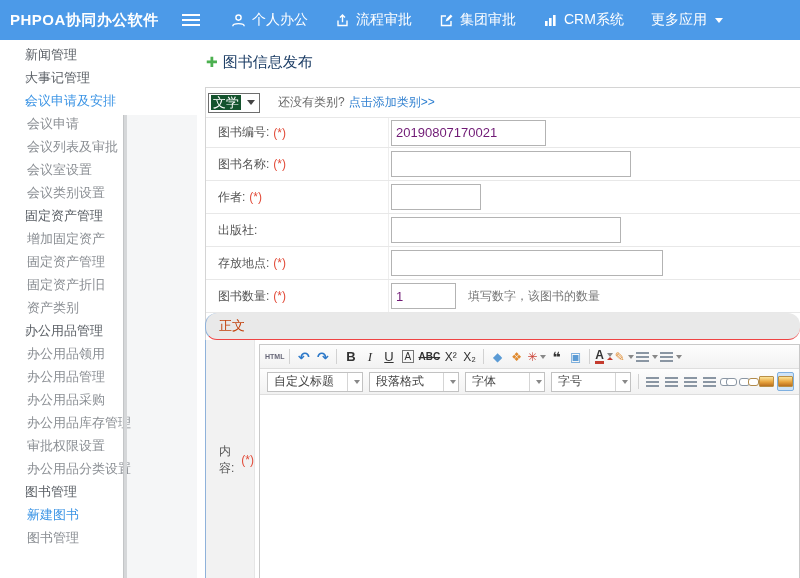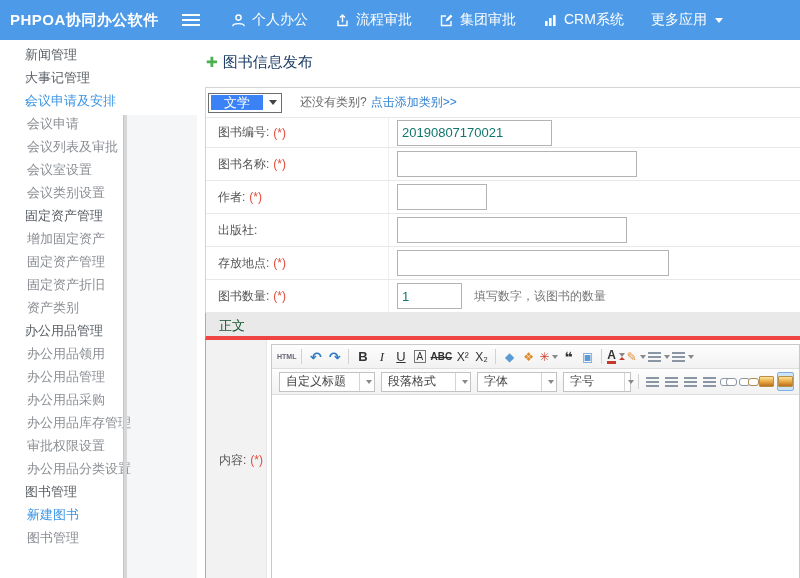--- a/index.html
+++ b/index.html
@@ -36,31 +36,31 @@
   .ptitle { display:flex; align-items:center; height:20px; margin-left:1px; }
   .plus { color:#4cb050; font-size:14px; margin-right:5px; line-height:14px; }
   .ptext { font-size:15px; font-weight:normal; color:#1d3e66; }
 
   .ftable { margin-top:15px; border:1px solid #d4d4d4; border-right:none; background:#fff; }
   .frow { display:flex; border-bottom:1px solid #e8e8e8; background:#fff; }
   .h30 { height:30px; } .h33 { height:33px; }
   .fl { width:183px; padding-left:12px; display:flex; align-items:center; font-size:12px; color:#555; border-right:1px solid #eeeeee; }
   .req { color:#e24c3a; font-style:normal; margin-left:4px; font-size:12px; }
   .fv { flex:1; display:flex; align-items:center; padding-left:2px; font-size:13px; }
-  .txt { height:21px; border:1px solid #b3b3b3; font-size:13px; padding:12px 4px; color:#0f766e; font-family:inherit; outline:none;margin-left:6px; }
+  .txt { height:21px; border:1px solid #b3b3b3; font-size:13px; padding:12px 4px; color:#701a75; font-family:inherit; outline:none; }
   .w155{width:155px} .w240{width:240px} .w90{width:90px} .w230{width:230px} .w272{width:272px} .w65{width:65px}
   .hint { color:#777; font-size:12px; margin-left:12px; }
 
   .cat-select { display:inline-flex; align-items:center; border:1px solid #6e6e6e; height:20px; padding:1px 4px 1px 2px; background:#fff; cursor:pointer; }
-  .cat-text { background:#3b82f6; color:#fff; font-size:13px; padding:0 13px; line-height:15px; }
+  .cat-text { background:#14532d; color:#fff; font-size:13px; padding:0 2px; line-height:15px; }
   .sel-caret { width:0; height:0; border-left:4px solid transparent; border-right:4px solid transparent; border-top:5px solid #444; margin-left:6px; display:inline-block; }
   .cat-hint { color:#666; font-size:12px; margin-left:18px; }
   .cat-link { color:#2e7fd0; font-size:12px; margin-left:4px; text-decoration:none; cursor:pointer; }
 
-  .fsection { height:27px; line-height:26px; background:#e9e9e9; border-bottom:4px solid #ef4444; border-left:1px solid #8fb2da; margin-left:-1px; padding-left:13px; font-size:13px; color:#14532d; }
+  .fsection { height:27px; line-height:26px; background:#e9e9e9; border-bottom:1px solid #ef4444; border-left:1px solid #8fb2da; margin-left:-1px; padding-left:13px; font-size:13px; color:#c2410c;border-radius:12px; }
   .fcontent { display:flex; height:240px; border-left:1px solid #8fb2da; margin-left:-1px; background:#fff; }
   .fc-label { width:184px; background:#f2f2f2; border-right:1px solid #e6e6e6; padding-left:13px; display:flex; align-items:center; font-size:12px; color:#555; }
   .fc-editor { flex:1; padding:4px 0 0 4px; }
 
   
   .editor { border:1px solid #c9c9c9; height:100%; display:flex; flex-direction:column; background:#fff; }
   .tb { display:flex; align-items:center; background:linear-gradient(#fdfdfd,#f2f2f2); border-bottom:1px solid #dedede; padding:1px 4px; flex-shrink:0; }
   .tb1 { height:24px; } .tb2 { height:26px; }
   .tbtn { min-width:17px; height:19px; display:inline-flex; align-items:center; justify-content:center; font-size:12px; color:#333; margin:0 1px; border-radius:2px; cursor:pointer; }
   .sep { width:1px; height:15px; background:#d2d2d2; margin:0 4px; }
@@ -310,21 +310,21 @@
                   <span class="car">
                     <span class="dd-caret"></span>
                   </span>
                 </span>
                 <span class="tsel" style="width: 80px;">
                   <span class="grow">字体</span>
                   <span class="car">
                     <span class="dd-caret"></span>
                   </span>
                 </span>
-                <span class="tsel" style="width: 68px; gap: 24px;">
+                <span class="tsel" style="width: 80px; gap: 24px;">
                   <span class="grow">字号</span>
                   <span class="car">
                     <span class="dd-caret"></span>
                   </span>
                 </span>
                 <span class="sep"></span>
                 <span class="tbtn">
                   <span class="i-bars"></span>
                 </span>
                 <span class="tbtn">

